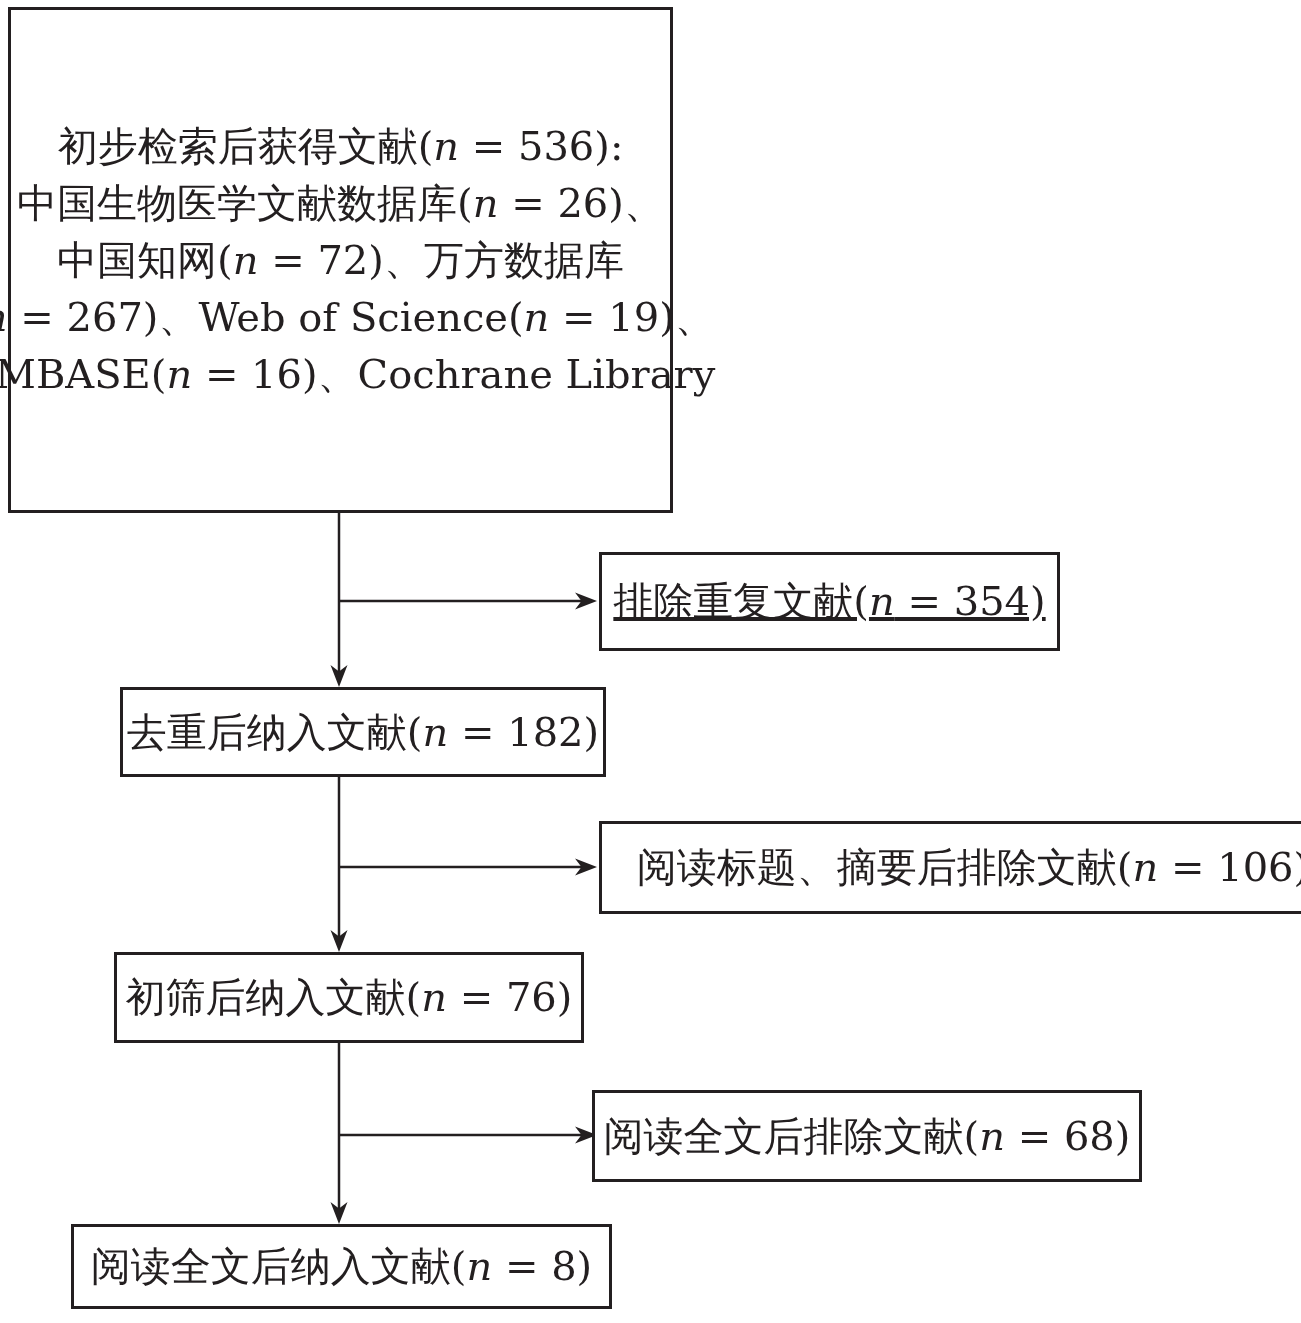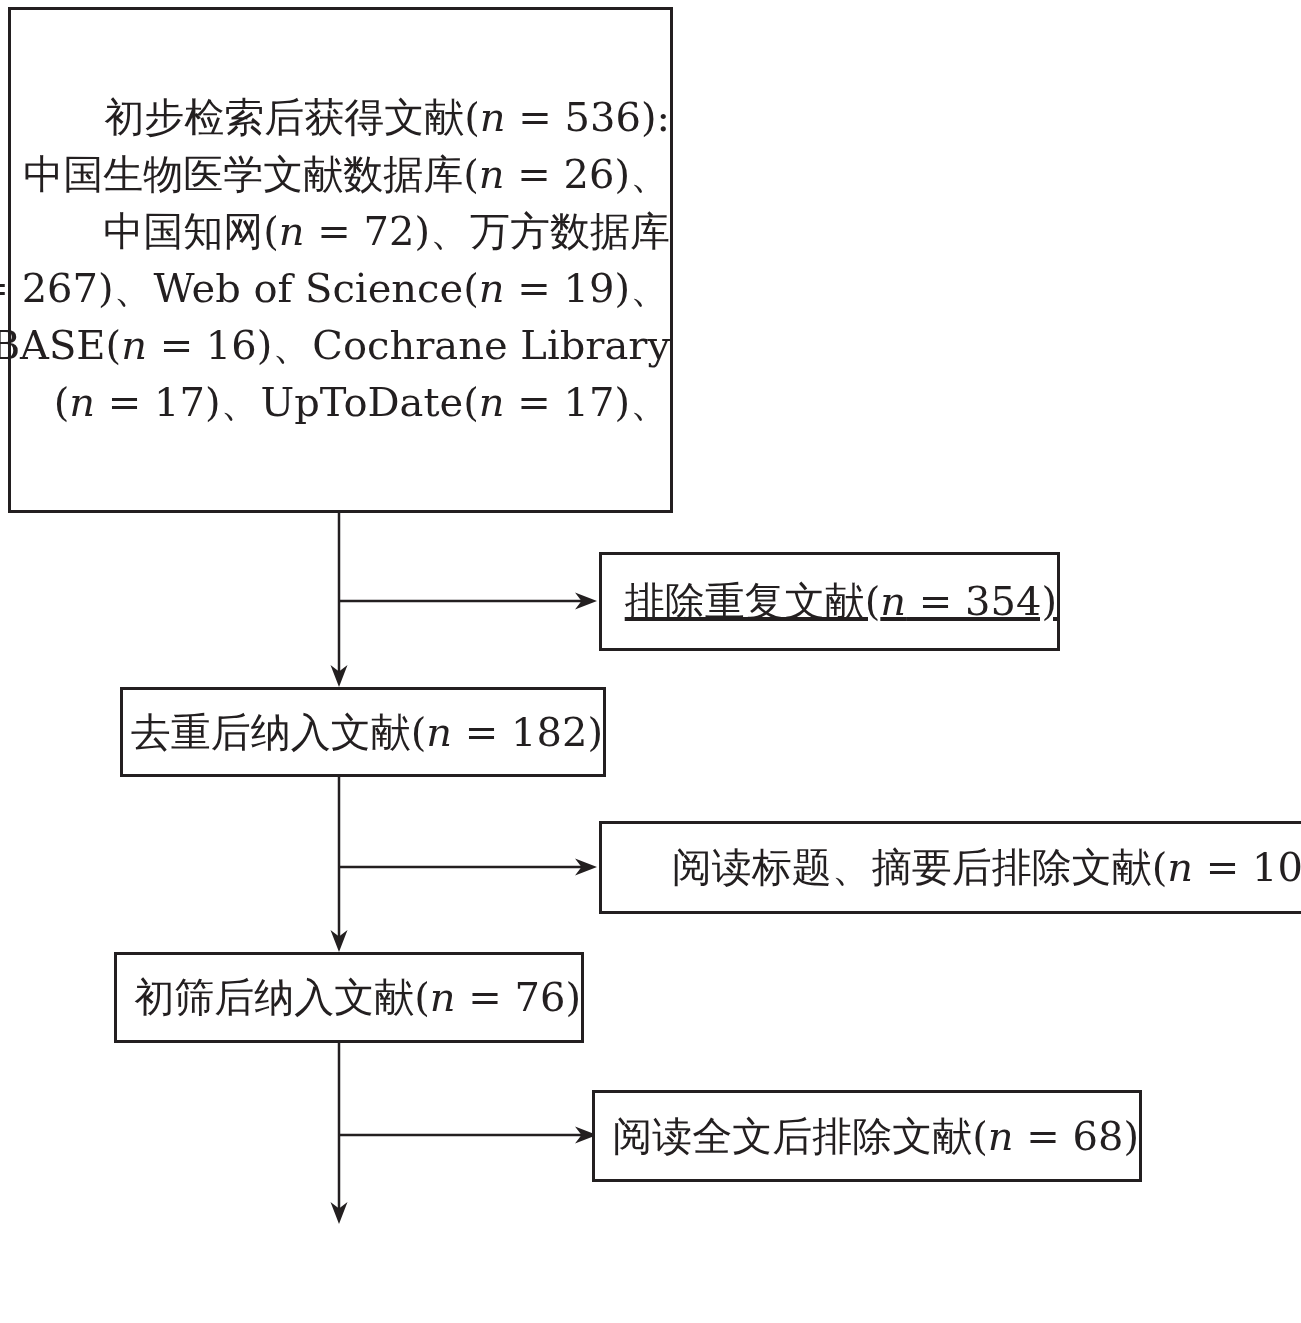--- a/index.html
+++ b/index.html
@@ -24,21 +24,21 @@
     height: 1323px;
     pointer-events: none;
   }
   .node {
     position: absolute;
     border: 3px solid #231f20;
     background: #ffffff;
     box-sizing: border-box;
     display: flex;
     flex-direction: column;
-    align-items: flex-end;
+    align-items: center;
     justify-content: center;
     text-align: center;
     font-size: 40px;
     line-height: 57px;
     color: #231f20;
   }
   .node .line, .node .label {
     white-space: nowrap;
   }
   #node-initial          { left: 8px;   top: 7px;    width: 665px; height: 506px; }
@@ -79,21 +79,20 @@
       <path d="M597,1135 L575,1126.5 L581.5,1135 L575,1143.5 Z"></path>
     </g>
   </svg>
 
   <div class="node" id="node-initial">
     <div class="line">初步检索后获得文献(<i>n</i> = 536):</div>
     <div class="line">中国生物医学文献数据库(<i>n</i> = 26)、</div>
     <div class="line">中国知网(<i>n</i> = 72)、万方数据库</div>
     <div class="line">(<i>n</i> = 267)、Web of Science(<i>n</i> = 19)、</div>
     <div class="line">EMBASE(<i>n</i> = 16)、Cochrane Library</div>
-    <div class="line">(<i>n</i> = 17)、UpToDate(<i>n</i> = 17)、</div>
   </div>
 
   <div class="node" id="node-dup-excluded">
     <div class="label">排除重复文献(<i>n</i> = 354)</div>
   </div>
 
   <div class="node" id="node-after-dedup">
     <div class="label">去重后纳入文献(<i>n</i> = 182)</div>
   </div>
 
@@ -102,14 +101,17 @@
   </div>
 
   <div class="node" id="node-after-screen">
     <div class="label">初筛后纳入文献(<i>n</i> = 76)</div>
   </div>
 
   <div class="node" id="node-ft-excluded">
     <div class="label">阅读全文后排除文献(<i>n</i> = 68)</div>
   </div>
 
+  <div class="node" id="node-included">
+    <div class="label">阅读全文后纳入文献(<i>n</i> = 8)</div>
+  </div>
 
 </div>
 
 </body></html>

